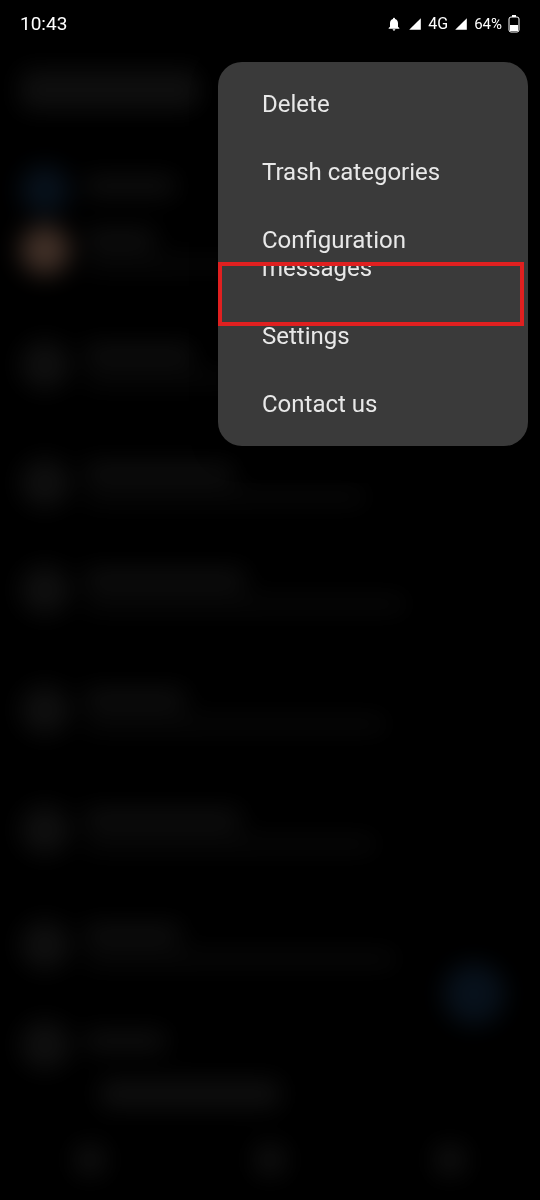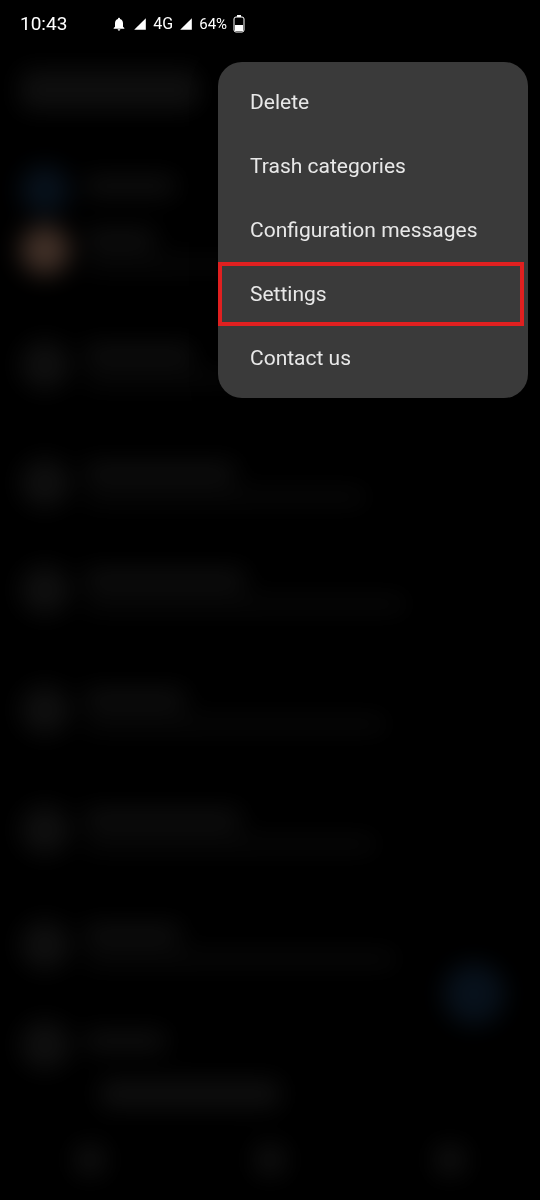--- a/index.html
+++ b/index.html
@@ -10,28 +10,28 @@
     body {
       width: 540px;
       height: 1200px;
       background: #000;
       font-family: -apple-system, BlinkMacSystemFont, 'Segoe UI', Roboto, sans-serif;
       position: relative;
       overflow: hidden;
     }
     .status-bar {
       display: flex;
+      justify-content: space-between;
       align-items: center;
       padding: 12px 20px;
       color: #fff;
       font-size: 18px;
       font-weight: 400;
       position: relative;
       z-index: 10;
-      gap: 44px;
     }
     .status-left {
       font-size: 19px;
     }
     .status-right {
       display: flex;
       align-items: center;
       gap: 6px;
       font-size: 15px;
     }
@@ -143,23 +143,23 @@
       top: 62px;
       right: 12px;
       width: 310px;
       background: #3a3a3a;
       border-radius: 24px;
       z-index: 20;
       padding: 8px 0;
       box-shadow: 0 8px 24px rgba(0,0,0,0.6);
     }
     .menu-item {
-      padding: 20px 32px;
+      padding: 20px 44px;
       color: #e8e8e8;
-      font-size: 21px;
+      font-size: 24px;
       font-weight: 400;
       cursor: pointer;
     }
     .highlight {
       position: absolute;
       border: 4px solid #e02020;
       pointer-events: none;
       z-index: 25;
     }
   </style>

